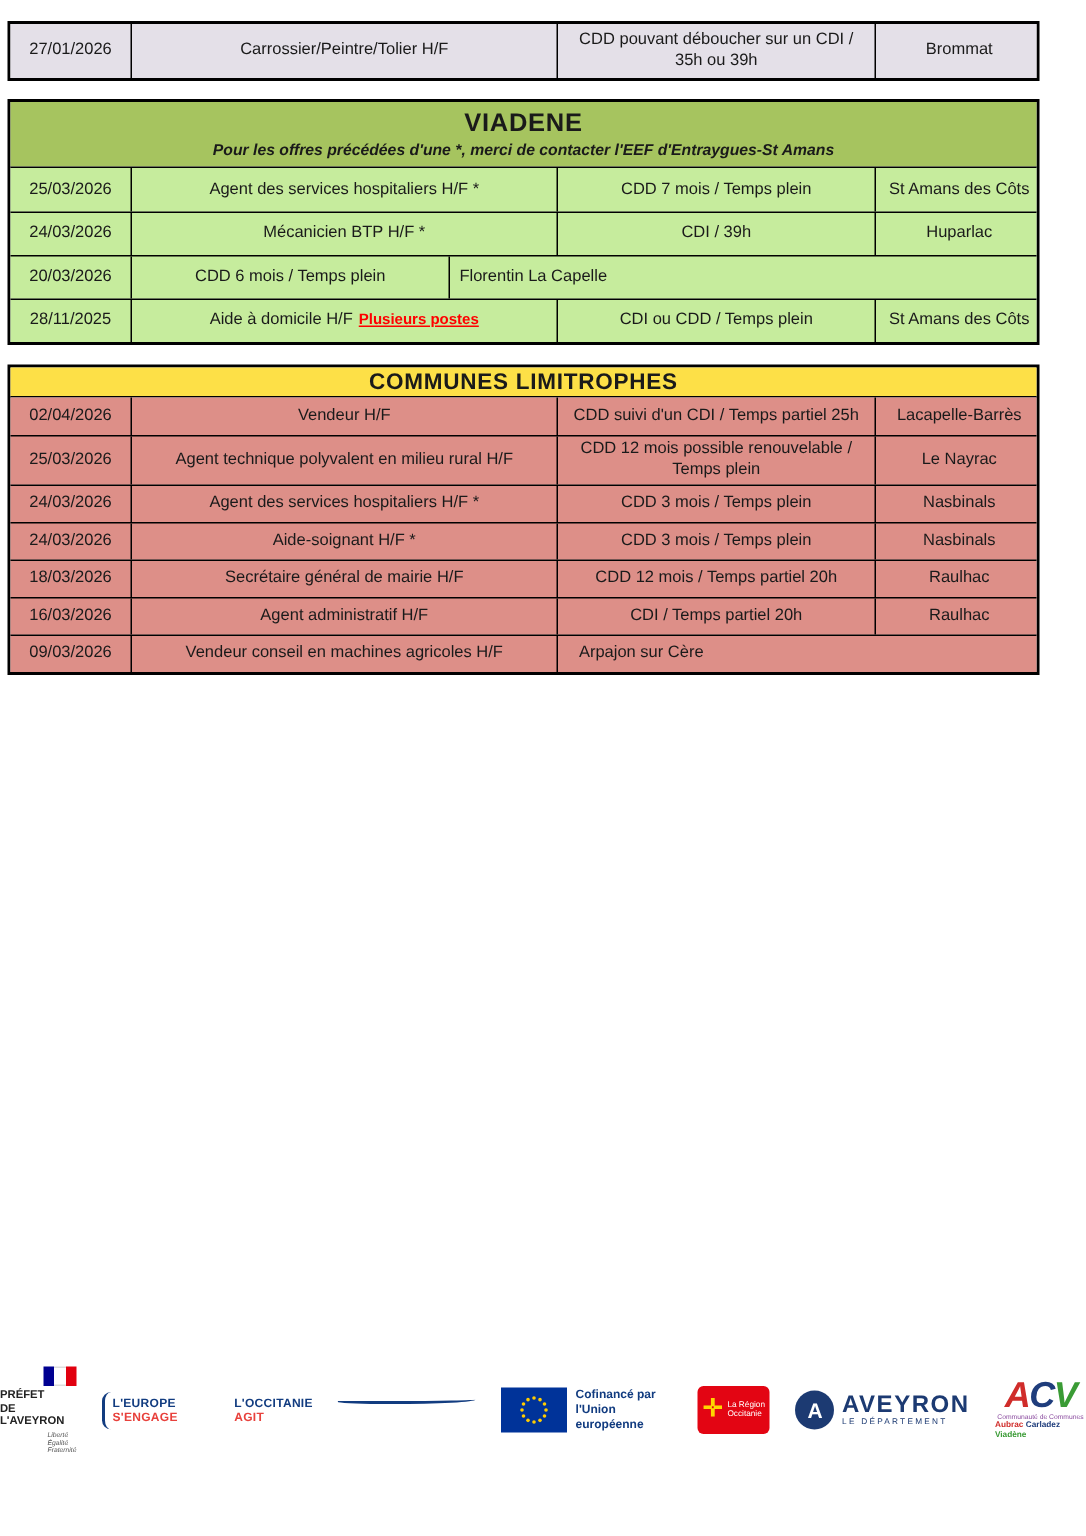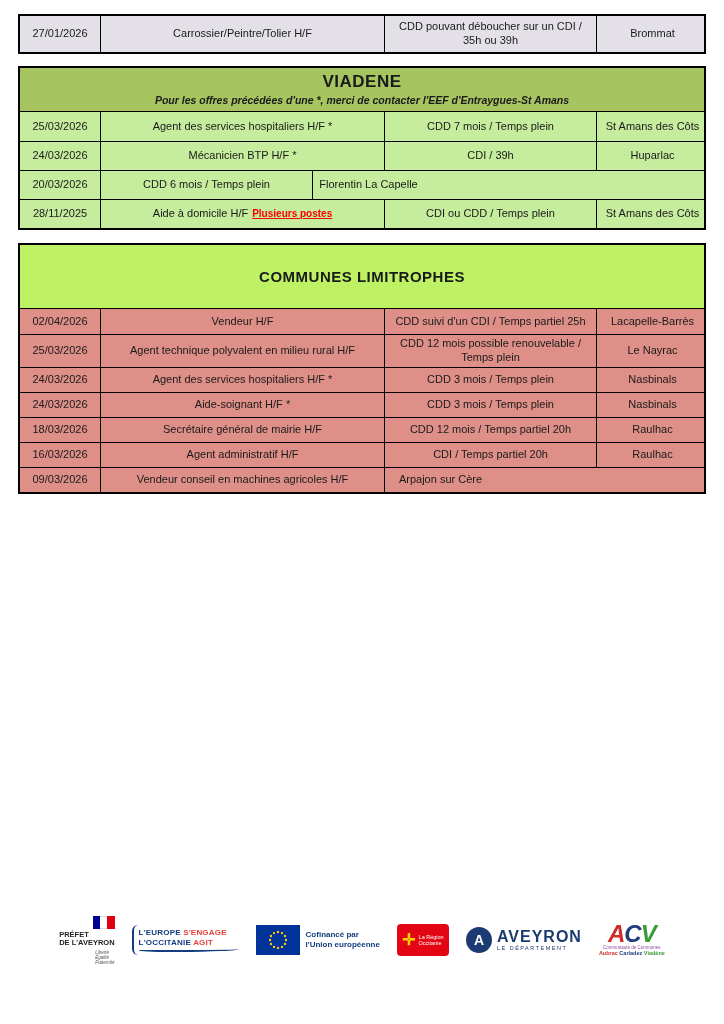--- a/index.html
+++ b/index.html
@@ -6,21 +6,21 @@
   html, body { background: #ffffff; }
   body {
     width: 724px; height: 1024px;
     position: relative;
     font-family: "Liberation Sans", sans-serif;
     color: #1a1a1a;
     overflow: hidden;
   }
   .doc-table {
     position: absolute;
-    left: 18px;
+    left: 5px;
     width: 688px;
     border: 2px solid #000;
   }
   .trow { display: flex; border-top: 1.5px solid #000; }
   .trow:first-child { border-top: none; }
   .cell {
     display: flex; flex-direction: row; align-items: center; justify-content: center;
     text-align: center;
     font-size: 11px; line-height: 1.25;
     padding: 2px 4px;
@@ -38,21 +38,21 @@
 
   
   .section-header {
     text-align: center;
     padding: 3px 2px 4px 2px;
   }
   .section-title { font-size: 17px; font-weight: bold; letter-spacing: 0.5px; line-height: 22px; }
   .section-subtitle { font-size: 10.5px; font-weight: bold; font-style: italic; line-height: 14px; }
   #section-viadene .section-header { background: #a6c45f; }
   #section-viadene .trow { background: #c6ec9d; min-height: 29px; }
-  #section-communes .section-header { background: #bef264; padding: 22px 2px; }
+  #section-communes .section-header { background: #fde047; padding: 0 2px; }
   #section-communes .section-title { font-size: 15px; line-height: 19px; }
   #section-communes .trow { background: #dd8f88; min-height: 25px; }
   .section-rows { border-top: 1.5px solid #000; }
   .section-rows .trow:first-child { border-top: none; }
   .red-note { color: #ff0000; font-weight: bold; font-size: 10px; text-decoration: underline; }
 
   
   #footer {
     position: absolute; left: 0; top: 910px; width: 724px; height: 60px;
     display: flex; align-items: center; justify-content: center; gap: 17px;
@@ -61,21 +61,21 @@
 
   
   #logo-prefet { flex-direction: column; align-items: flex-end; }
   .fr-flag { display: flex; width: 22px; height: 13px; margin-left: 2px; }
   .fr-flag div { flex: 1; }
   .fr-blue { background: #000091; } .fr-white { background: #ffffff; border-top: 1px solid #ddd; border-bottom: 1px solid #ddd; } .fr-red { background: #e1000f; }
   .prefet-name { font-size: 7.5px; font-weight: bold; line-height: 8.5px; color: #222; margin-top: 2px; white-space: pre-line; }
   .prefet-motto { font-size: 4.5px; font-style: italic; color: #555; line-height: 5px; margin-top: 2px; white-space: pre-line; }
 
   
-  #logo-europe { flex-direction: column; align-items: flex-start; border-left: 2px solid #123c80; border-radius: 6px 0 0 6px; padding: 3px 0 3px 5px; position: relative; }
+  #logo-europe { flex-direction: row; align-items: flex-start; border-left: 2px solid #123c80; border-radius: 6px 0 0 6px; padding: 3px 0 3px 5px; position: relative; }
   .eur-line { font-size: 8px; font-weight: bold; line-height: 9.5px; letter-spacing: 0.2px; }
   .eur-blue { color: #123c80; } .eur-red { color: #e8413c; }
   .eur-swoosh { width: 100px; height: 5px; border-bottom: 2.5px solid #123c80; border-radius: 0 0 60% 30%; }
 
   
   #logo-eu { gap: 6px; }
   .eu-flag { width: 44px; height: 30px; background: #003399; position: relative; flex: none; }
   .eu-flag svg { position: absolute; inset: 0; }
   .eu-text { font-size: 8px; font-weight: bold; color: #123c80; line-height: 10px; white-space: pre-line; }
 

